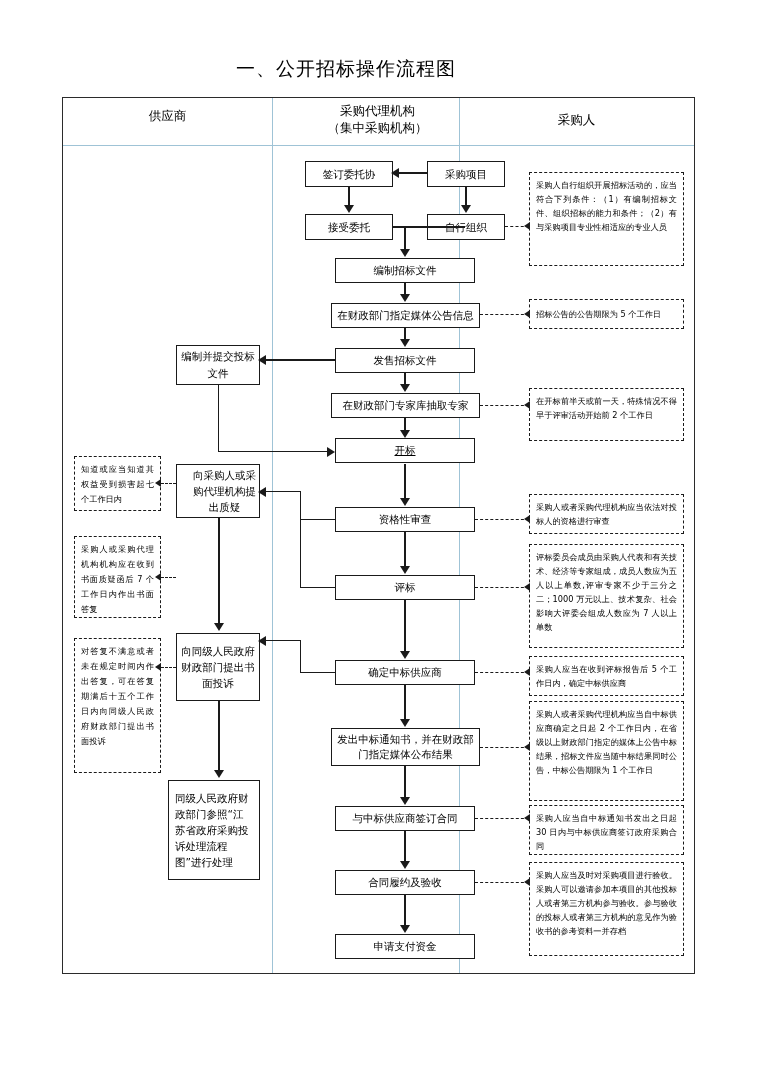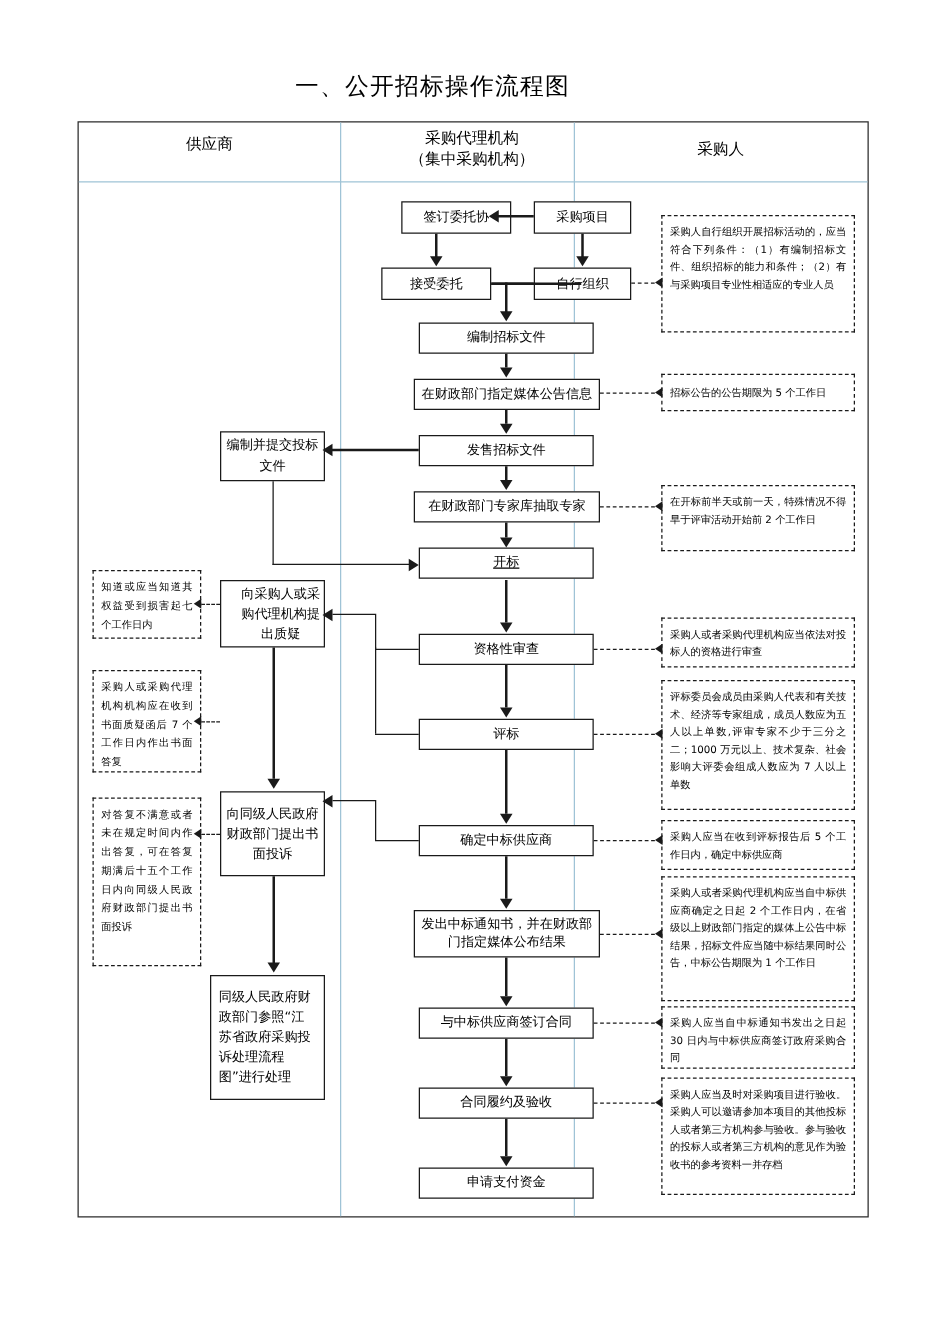--- a/index.html
+++ b/index.html
@@ -54,21 +54,21 @@
     width: 631px; height: 1px;
     background: #9fc3d6;
   }
 
   .lane-title {
     position: absolute;
     top: 103px;
     text-align: center;
     font-size: 12.5px;
     line-height: 17px;
-    font-family: Liberation Mono, monospace;
+    font-family: Liberation Sans, sans-serif;
   }
   #lane-title-supplier { left: 63px; width: 209px; top: 108px; }
   #lane-title-agency   { left: 284px; width: 187px; }
   #lane-title-buyer    { left: 459px; width: 235px; top: 112px; }
 
   
   .pbox {
     position: absolute;
     border: 1.4px solid #1a1a1a;
     background: #fff;
@@ -155,21 +155,21 @@
 <div id="lane-div-2" class="lane-divider"></div>
 <div id="lane-header-rule"></div>
 
 <div id="lane-title-supplier" class="lane-title">供应商</div>
 <div id="lane-title-agency" class="lane-title">
   <div>采购代理机构</div>
   <div>（集中采购机构）</div>
 </div>
 <div id="lane-title-buyer" class="lane-title">采购人</div>
 
-<div class="pbox" style="left:305px; top:161px; width:88px; height:26px;margin-left:16px;">签订委托协</div>
+<div class="pbox" style="left:305px; top:161px; width:88px; height:26px;">签订委托协</div>
 
 <div class="pbox" style="left:427px; top:161px; width:78px; height:26px;">采购项目</div>
 
 <div class="pbox" style="left:305px; top:214px; width:88px; height:26px;">接受委托</div>
 
 <div class="pbox" style="left:427px; top:214px; width:78px; height:26px;">自行组织</div>
 
 <div class="pbox" style="left:335px; top:258px; width:140px; height:25px;">编制招标文件</div>
 
 <div class="pbox" style="left:331px; top:303px; width:149px; height:25px;">在财政部门指定媒体公告信息</div>

